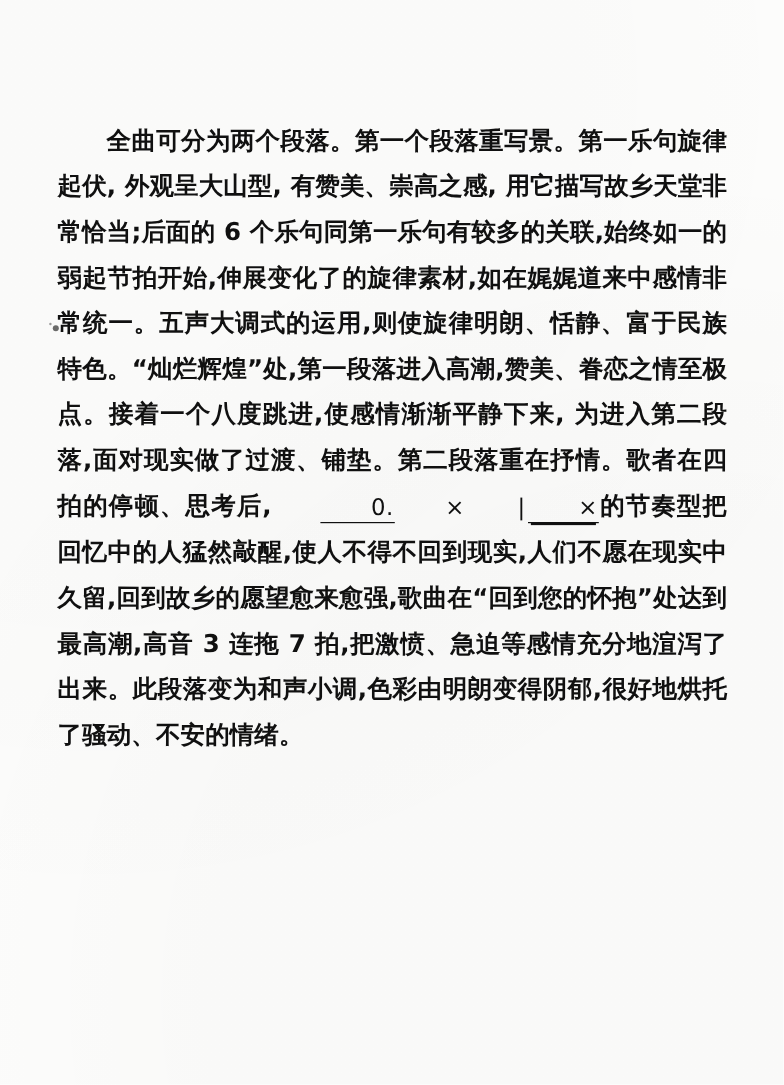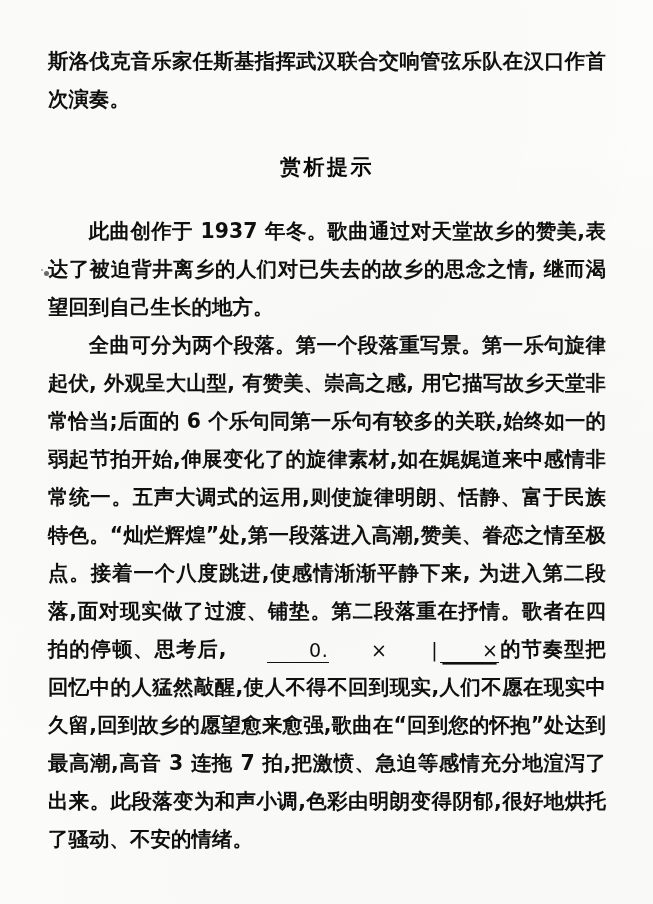--- a/index.html
+++ b/index.html
@@ -134,27 +134,24 @@
 </style>
 </head>
 <body>
 
 <div id="page">
 
   <div class="scan-speck"></div>
 
   <div class="text-column">
 
-    <p class="para cont">斯洛伐克音乐家任斯基指挥武汉联合交响管弦乐队在汉口作首次演奏。</p>
 
 
     <div class="spacer-before-heading"></div>
 
-    <h2 class="section-heading">赏析提示</h2>
 
     <div class="spacer-after-heading"></div>
 
-    <p class="para indent">此曲创作于 1937 年冬。歌曲通过对天堂故乡的赞美,表达了被迫背井离乡的人们对已失去的故乡的思念之情, 继而渴望回到自己生长的地方。</p>
 
     <p class="para indent"><span>全曲可分为两个段落。第一个段落重写景。第一乐句旋律起伏, 外观呈大山型, 有赞美、崇高之感, 用它描写故乡天堂非常恰当;后面的 6 个乐句同第一乐句有较多的关联,始终如一的弱起节拍开始,伸展变化了的旋律素材,如在娓娓道来中感情非常统一。五声大调式的运用,则使旋律明朗、恬静、富于民族特色。“灿烂辉煌”处,第一段落进入高潮,赞美、眷恋之情至极点。接着一个八度跳进,使感情渐渐平静下来, 为进入第二段落,面对现实做了过渡、铺垫。第二段落重在抒情。歌者在四拍的停顿、思考后,</span><span class="notation"><span class="n-u1">0.</span><span class="n-plain">×</span><span class="n-bar">|</span><span class="n-u2">×</span></span><span>的节奏型把回忆中的人猛然敲醒,使人不得不回到现实,人们不愿在现实中久留,回到故乡的愿望愈来愈强,歌曲在“回到您的怀抱”处达到最高潮,高音 3 连拖 7 拍,把激愤、急迫等感情充分地渲泻了出来。此段落变为和声小调,色彩由明朗变得阴郁,很好地烘托了骚动、不安的情绪。</span></p>
 
   </div>
 </div>
 
 </body></html>

